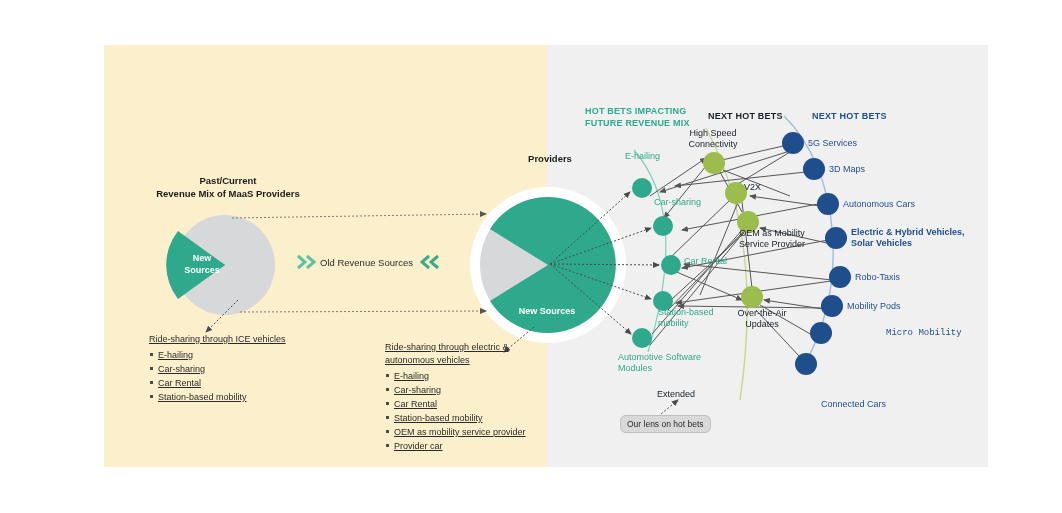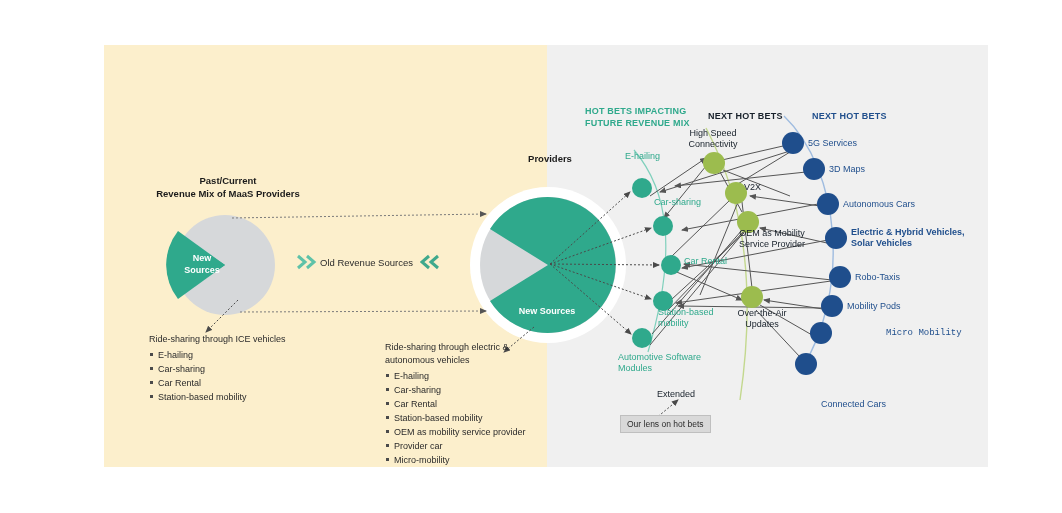--- a/index.html
+++ b/index.html
@@ -7,21 +7,21 @@
   #stage{position:relative;width:1062px;height:513px;background:#ffffff;}
   #panel-left{position:absolute;left:104px;top:45px;width:443px;height:422px;background:#FCEFCC;}
   #panel-right{position:absolute;left:547px;top:45px;width:441px;height:422px;background:#F0F0F0;}
   #svg-layer{position:absolute;left:0;top:0;width:1062px;height:513px;}
   .lbl{position:absolute;white-space:nowrap;}
   .title{font-weight:bold;font-size:9.5px;color:#1B1B1B;text-align:center;line-height:13px;}
   .sec-hd{font-weight:bold;font-size:9px;letter-spacing:.2px;line-height:12px;}
   .sec-hd.teal{color:#2FA98C;}
   .sec-hd.dark{color:#17202A;}
   .sec-hd.blue{color:#1F4E8C;}
-  .bodytxt{font-size:9px;color:#2B2B2B;line-height:13px;}
+  .bodytxt{font-size:9px;color:#2B2B2B;line-height:13px;text-decoration:underline;}
   .bodytxt ul{margin:2px 0 0 0;padding:0;list-style:none;}
   .bodytxt li{position:relative;padding-left:9px;line-height:14px;}
   .bodytxt li:before{content:"";position:absolute;left:1px;top:5px;width:3px;height:3px;background:#4a4a4a;}
   .node-lbl{font-size:9px;line-height:11px;}
   .node-lbl.teal{color:#2FA98C;}
   .node-lbl.dark{color:#17202A;}
   .node-lbl.blue{color:#1F4E8C;}
   .pie-txt{position:absolute;color:#ffffff;font-size:9px;font-weight:bold;text-align:center;line-height:12px;}
   .flowlbl{position:absolute;font-size:9.5px;color:#2B2B2B;}
   .lens{position:absolute;background:#D9D9D9;border:1px solid #BFBFBF;font-size:8.5px;color:#2B2B2B;padding:3px 6px;}
@@ -158,21 +158,20 @@
 
   <div class="lbl bodytxt" style="left:385px;top:341px;width:160px;">
     <div style="white-space:normal;">Ride-sharing through electric &amp; autonomous vehicles</div>
     <ul>
       <li>E-hailing</li>
       <li>Car-sharing</li>
       <li>Car Rental</li>
       <li>Station-based mobility</li>
       <li>OEM as mobility service provider</li>
       <li>Provider car</li>
-      <li>Micro-mobility</li>
     </ul>
   </div>
 
   <div class="lbl sec-hd teal" style="left:585px;top:105px;">
     <div>HOT BETS IMPACTING</div>
     <div>FUTURE REVENUE MIX</div>
   </div>
   <div class="lbl sec-hd dark" style="left:708px;top:110px;">NEXT HOT BETS</div>
   <div class="lbl sec-hd blue" style="left:812px;top:110px;">NEXT HOT BETS</div>
 
@@ -212,15 +211,15 @@
   <div class="lbl node-lbl blue" style="left:808px;top:138px;">5G Services</div>
   <div class="lbl node-lbl blue" style="left:829px;top:164px;">3D Maps</div>
   <div class="lbl node-lbl blue" style="left:843px;top:199px;">Autonomous Cars</div>
   <div class="lbl node-lbl blue" style="left:851px;top:227px;width:122px;white-space:normal;font-weight:bold;">Electric &amp; Hybrid Vehicles, Solar Vehicles</div>
   <div class="lbl node-lbl blue" style="left:855px;top:272px;">Robo-Taxis</div>
   <div class="lbl node-lbl blue" style="left:847px;top:301px;">Mobility Pods</div>
   <div class="lbl node-lbl blue" style="left:886px;top:328px;font-family:Liberation Mono, monospace;">Micro Mobility</div>
   <div class="lbl node-lbl blue" style="left:821px;top:359px;margin-top:40px;">Connected Cars</div>
 
   <div class="lbl node-lbl dark" style="left:657px;top:389px;font-size:9px;">Extended</div>
-  <div class="lens" style="left:620px;top:415px;">Our lens on hot bets</div>
+  <div class="lens" style="left:620px;top:415px;border-radius:6px;">Our lens on hot bets</div>
 
 </div>
 
 </body></html>

